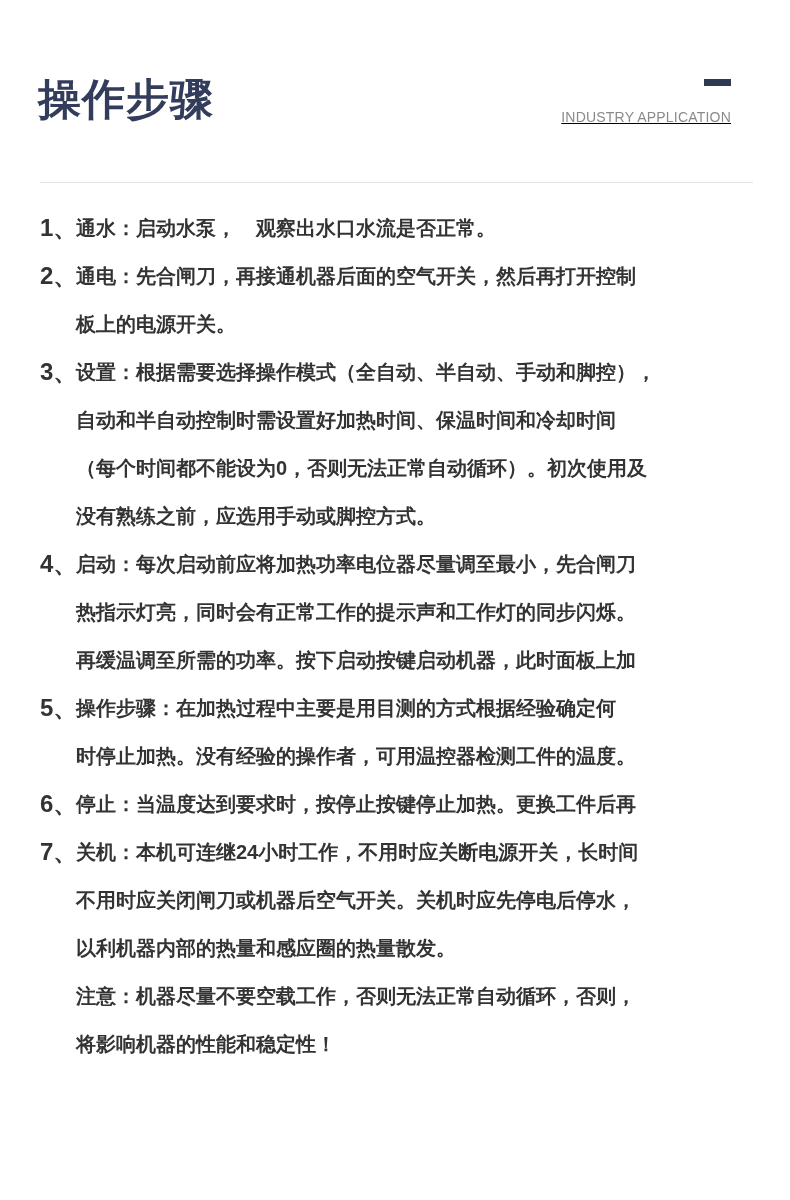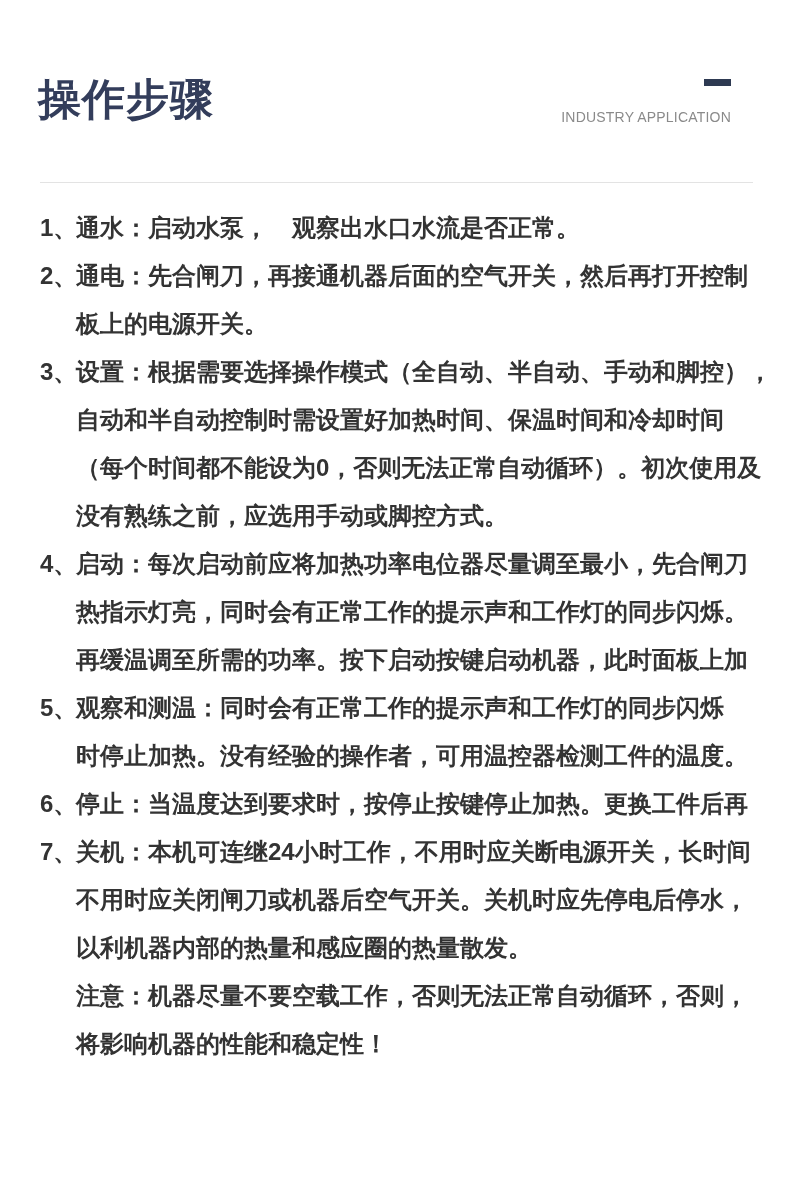--- a/index.html
+++ b/index.html
@@ -11,20 +11,21 @@
     font-family:"Liberation Sans","DejaVu Sans",sans-serif;
   }
   .page-title{
     position:absolute;left:38px;top:76px;
     font-size:43px;line-height:1.1;
     font-weight:bold;color:#333d5b;letter-spacing:1px;
   }
   .corner{
     position:absolute;right:40px;top:79px;
     text-align:left;
+    text-decoration:underline;
   }
   .corner-dash{
     display:block;margin-left:auto;
     width:27px;height:7px;background:#2e3a52;
   }
   .corner-label{
     display:block;margin-top:23px;
     font-size:14px;color:#8a8a8a;letter-spacing:0.2px;
     white-space:nowrap;
   }
@@ -39,21 +40,21 @@
   .step{
     display:flex;align-items:flex-start;
   }
   .step-num{
     flex:none;width:36px;
     font-size:24px;line-height:48px;font-weight:600;
     white-space:nowrap;
   }
   .step-lines{flex:1;min-width:0;}
   .step-line{
-    font-size:24px;line-height:48px;font-weight:600;
+    font-size:20px;line-height:48px;font-weight:600;
     white-space:nowrap;
   }
 </style>
 </head>
 <body>
 
 <div class="page">
 
   <div class="page-title">操作步骤</div>
 
@@ -91,21 +92,21 @@
         <div class="step-num">4、</div>
         <div class="step-lines">
           <div class="step-line">启动：每次启动前应将加热功率电位器尽量调至最小，先合闸刀</div>
           <div class="step-line">热指示灯亮，同时会有正常工作的提示声和工作灯的同步闪烁。</div>
           <div class="step-line">再缓温调至所需的功率。按下启动按键启动机器，此时面板上加</div>
         </div>
       </div>
       <div class="step">
         <div class="step-num">5、</div>
         <div class="step-lines">
-          <div class="step-line">观察和测温：同时会有正常工作的提示声和工作灯的同步闪烁</div>
+          <div class="step-line">操作步骤：在加热过程中主要是用目测的方式根据经验确定何</div>
           <div class="step-line">时停止加热。没有经验的操作者，可用温控器检测工件的温度。</div>
         </div>
       </div>
       <div class="step">
         <div class="step-num">6、</div>
         <div class="step-lines">
           <div class="step-line">停止：当温度达到要求时，按停止按键停止加热。更换工件后再</div>
         </div>
       </div>
       <div class="step">

